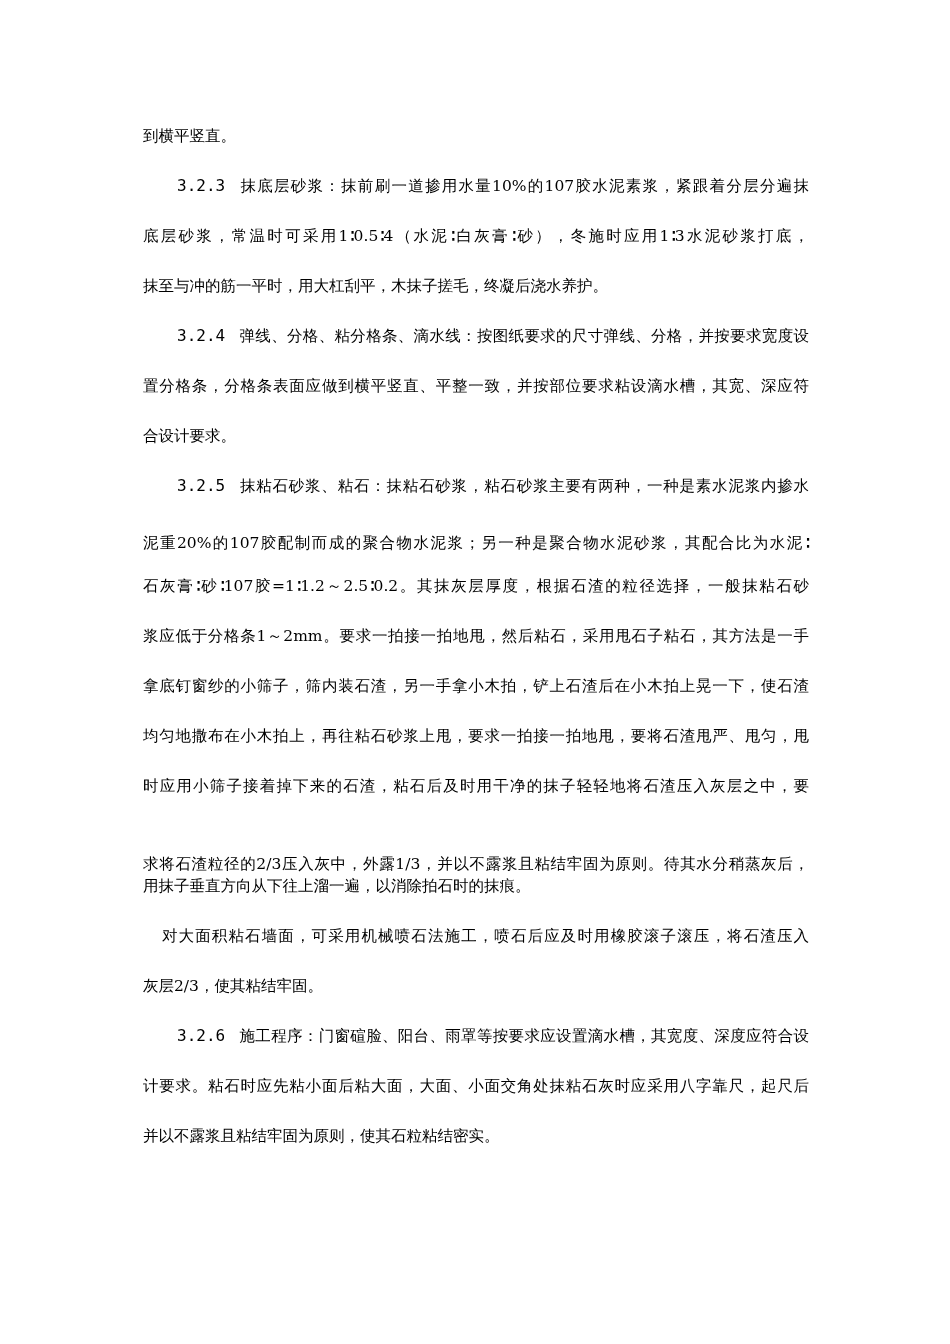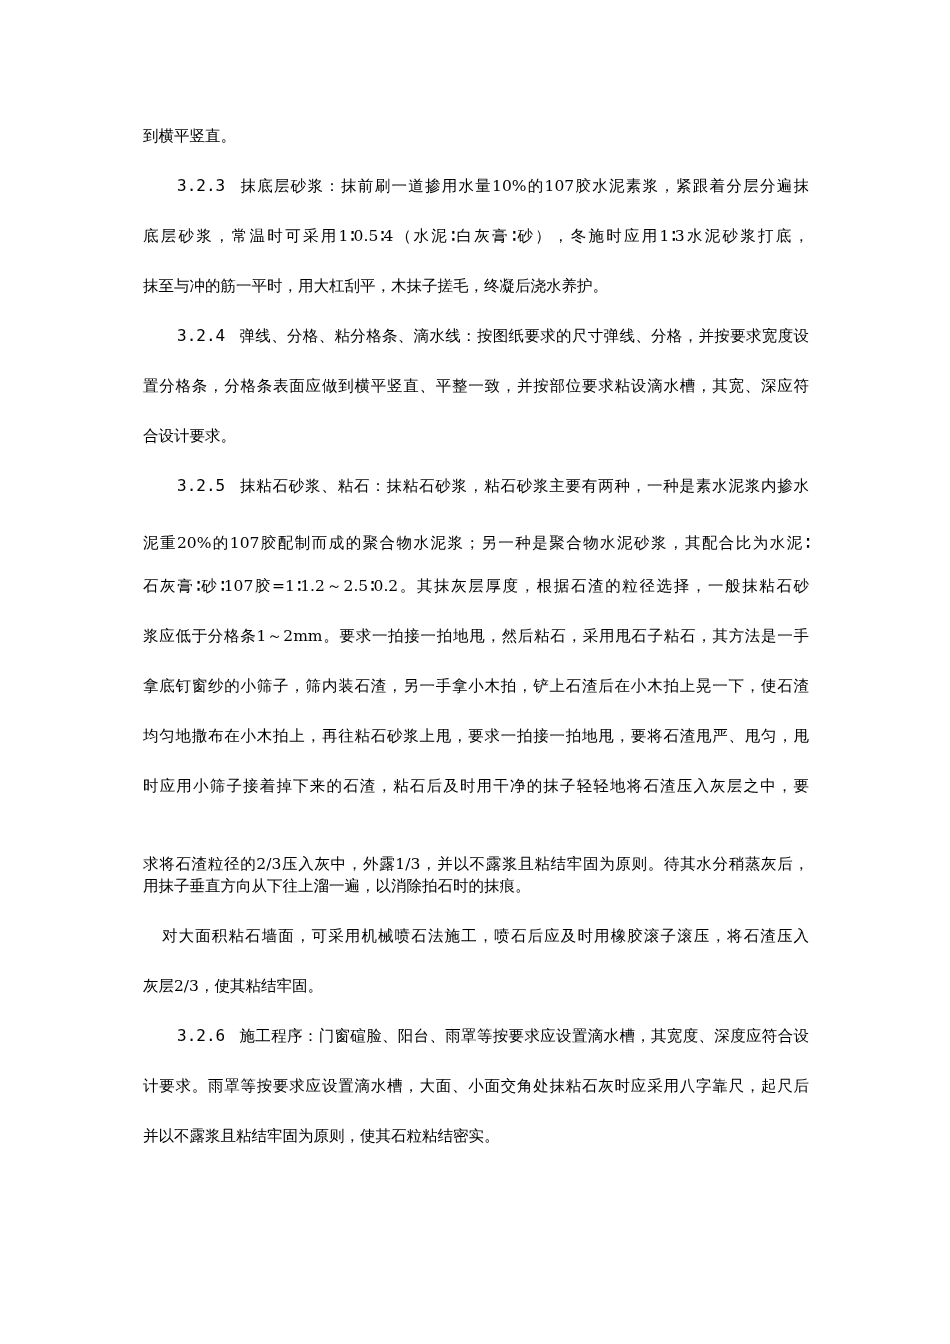--- a/index.html
+++ b/index.html
@@ -35,16 +35,16 @@
   <div class="line" style="top:674px"><span>拿底钉窗纱的小筛子，筛内装石渣，另一手拿小木拍，铲上石渣后在小木拍上晃一下，使石渣</span></div>
   <div class="line" style="top:724px"><span>均匀地撒布在小木拍上，再往粘石砂浆上甩，要求一拍接一拍地甩，要将石渣甩严、甩匀，甩</span></div>
   <div class="line" style="top:774px"><span>时应用小筛子接着掉下来的石渣，粘石后及时用干净的抹子轻轻地将石渣压入灰层之中，要</span></div>
   <div class="line" style="top:852px"><span>求将石渣粒径的2/3压入灰中，外露1/3，并以不露浆且粘结牢固为原则。待其水分稍蒸灰后，</span></div>
   <div class="line last" style="top:874px"><span>用抹子垂直方向从下往上溜一遍，以消除拍石时的抹痕。</span></div>
 
   <div class="line indent-small" style="top:924px"><span>对大面积粘石墙面，可采用机械喷石法施工，喷石后应及时用橡胶滚子滚压，将石渣压入</span></div>
   <div class="line last" style="top:974px"><span>灰层2/3，使其粘结牢固。</span></div>
 
   <div class="line indent" style="top:1024px"><span class="num">3.2.6</span><span>施工程序：门窗碹脸、阳台、雨罩等按要求应设置滴水槽，其宽度、深度应符合设</span></div>
-  <div class="line" style="top:1074px"><span>计要求。雨罩等按要求应设置滴水槽，大面、小面交角处抹粘石灰时应采用八字靠尺，起尺后</span></div>
+  <div class="line" style="top:1074px"><span>计要求。粘石时应先粘小面后粘大面，大面、小面交角处抹粘石灰时应采用八字靠尺，起尺后</span></div>
   <div class="line last" style="top:1124px"><span>并以不露浆且粘结牢固为原则，使其石粒粘结密实。</span></div>
 
 </div>
 
 </body></html>

